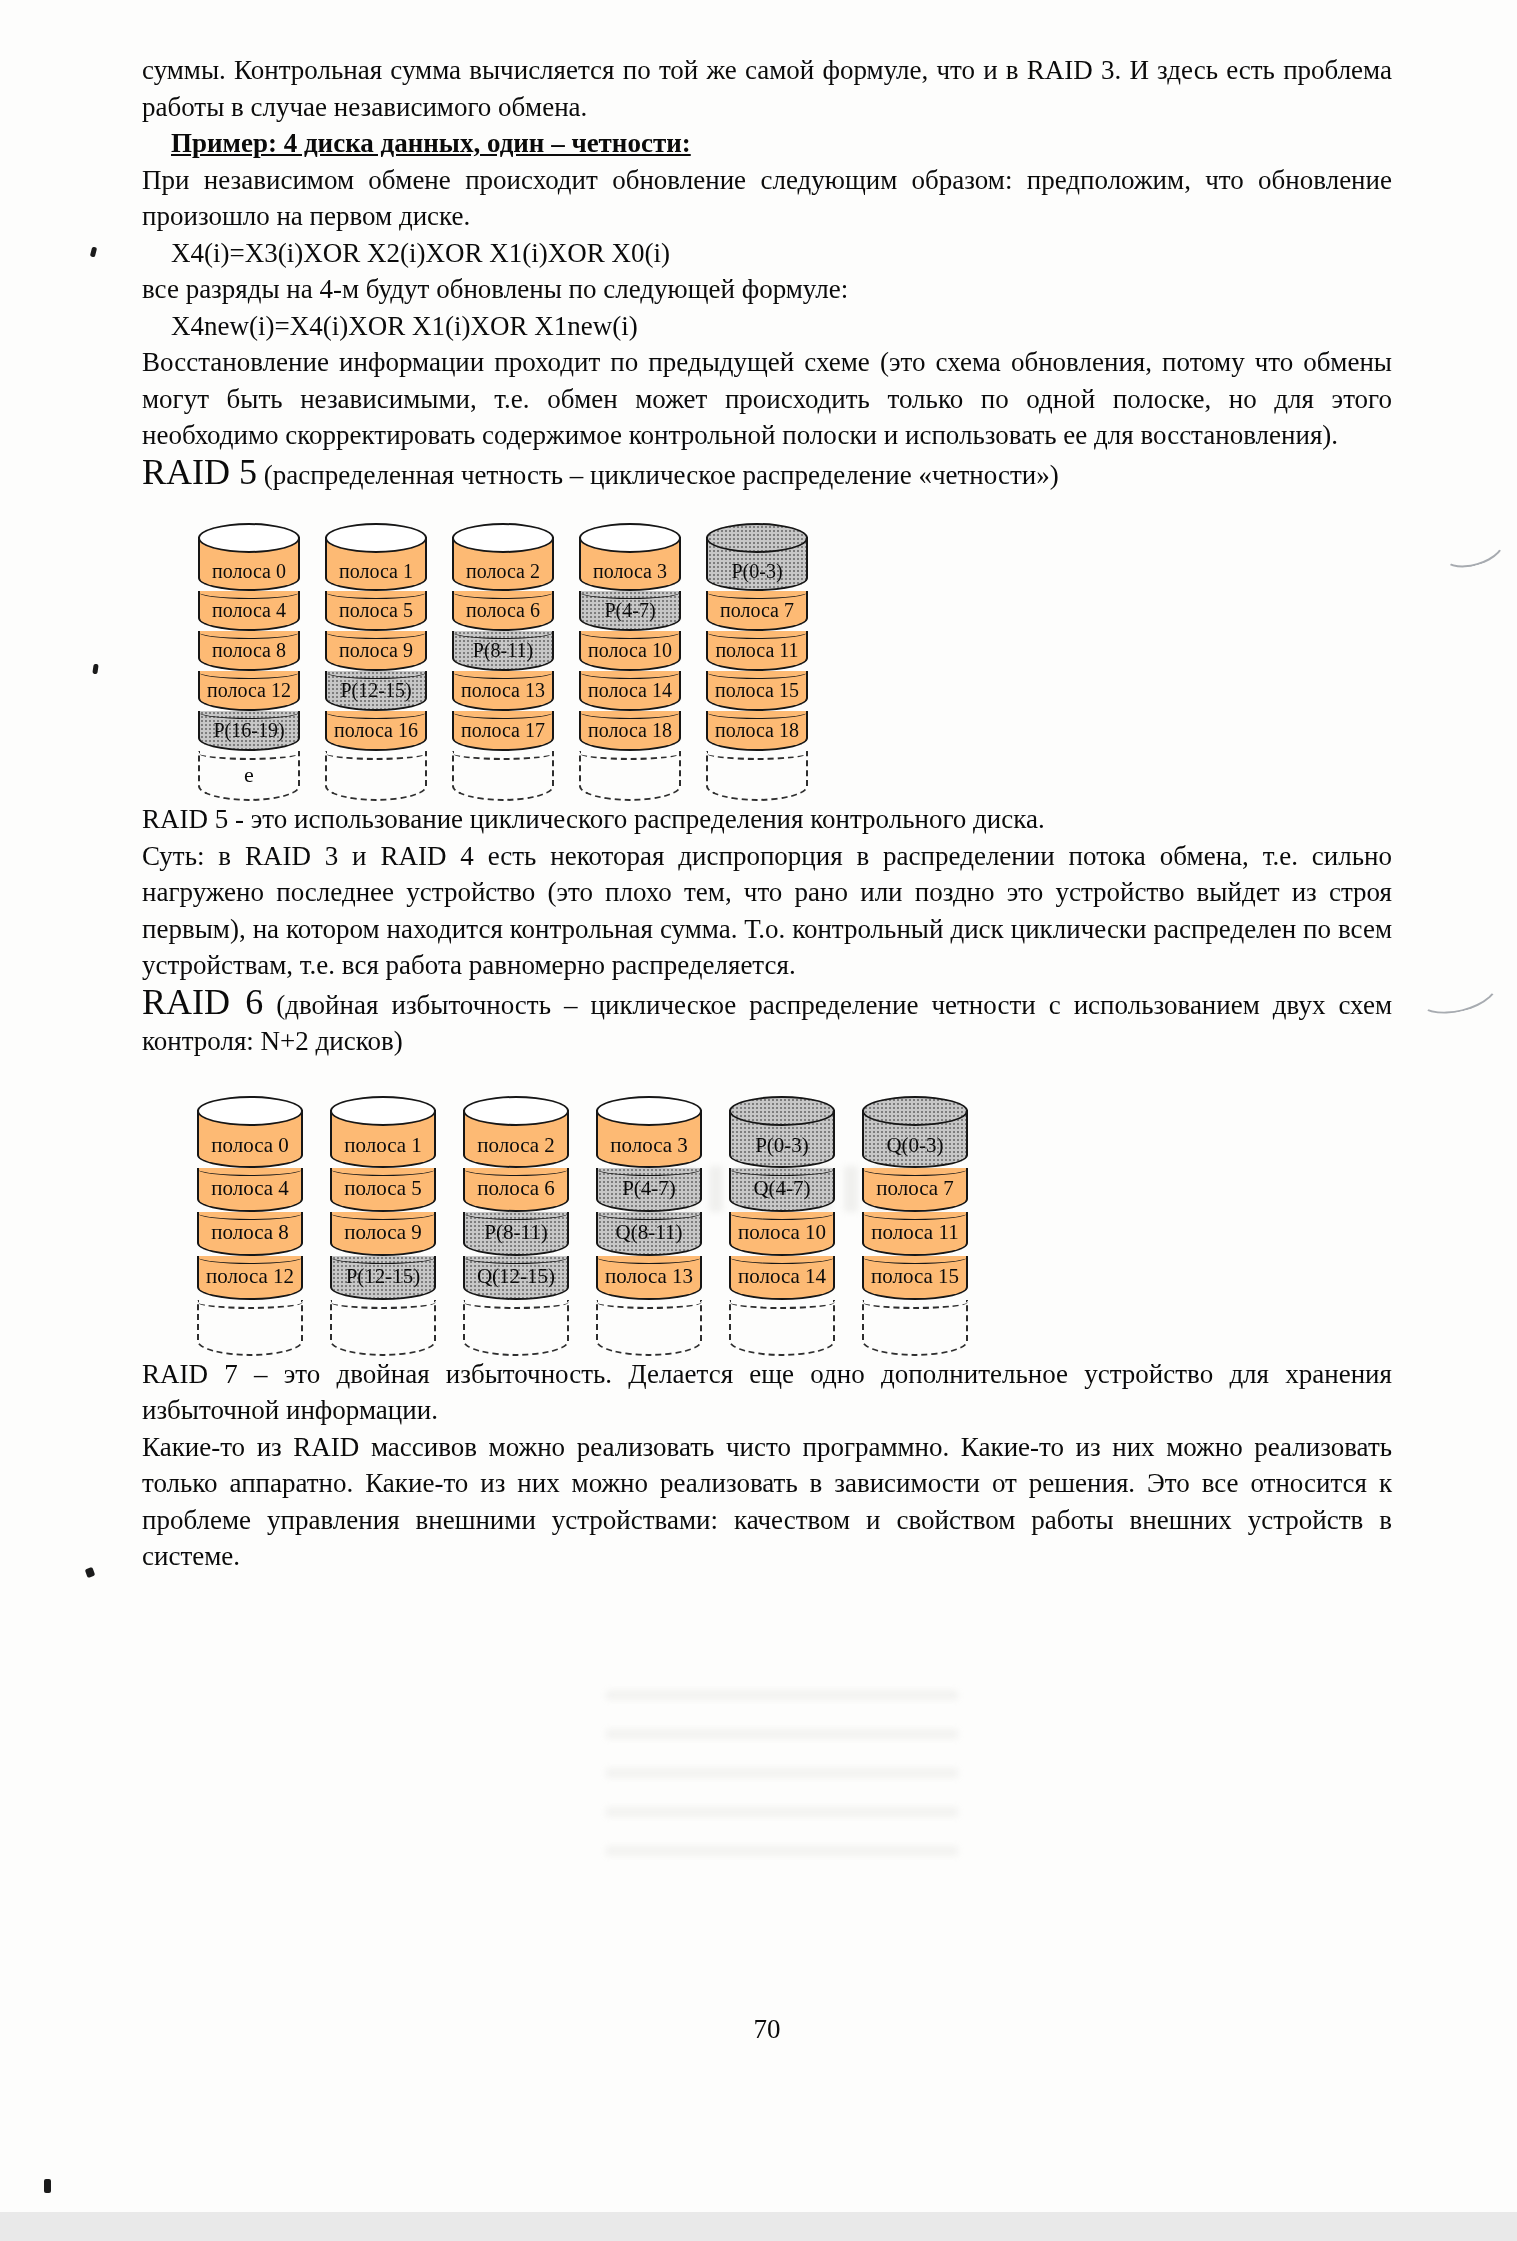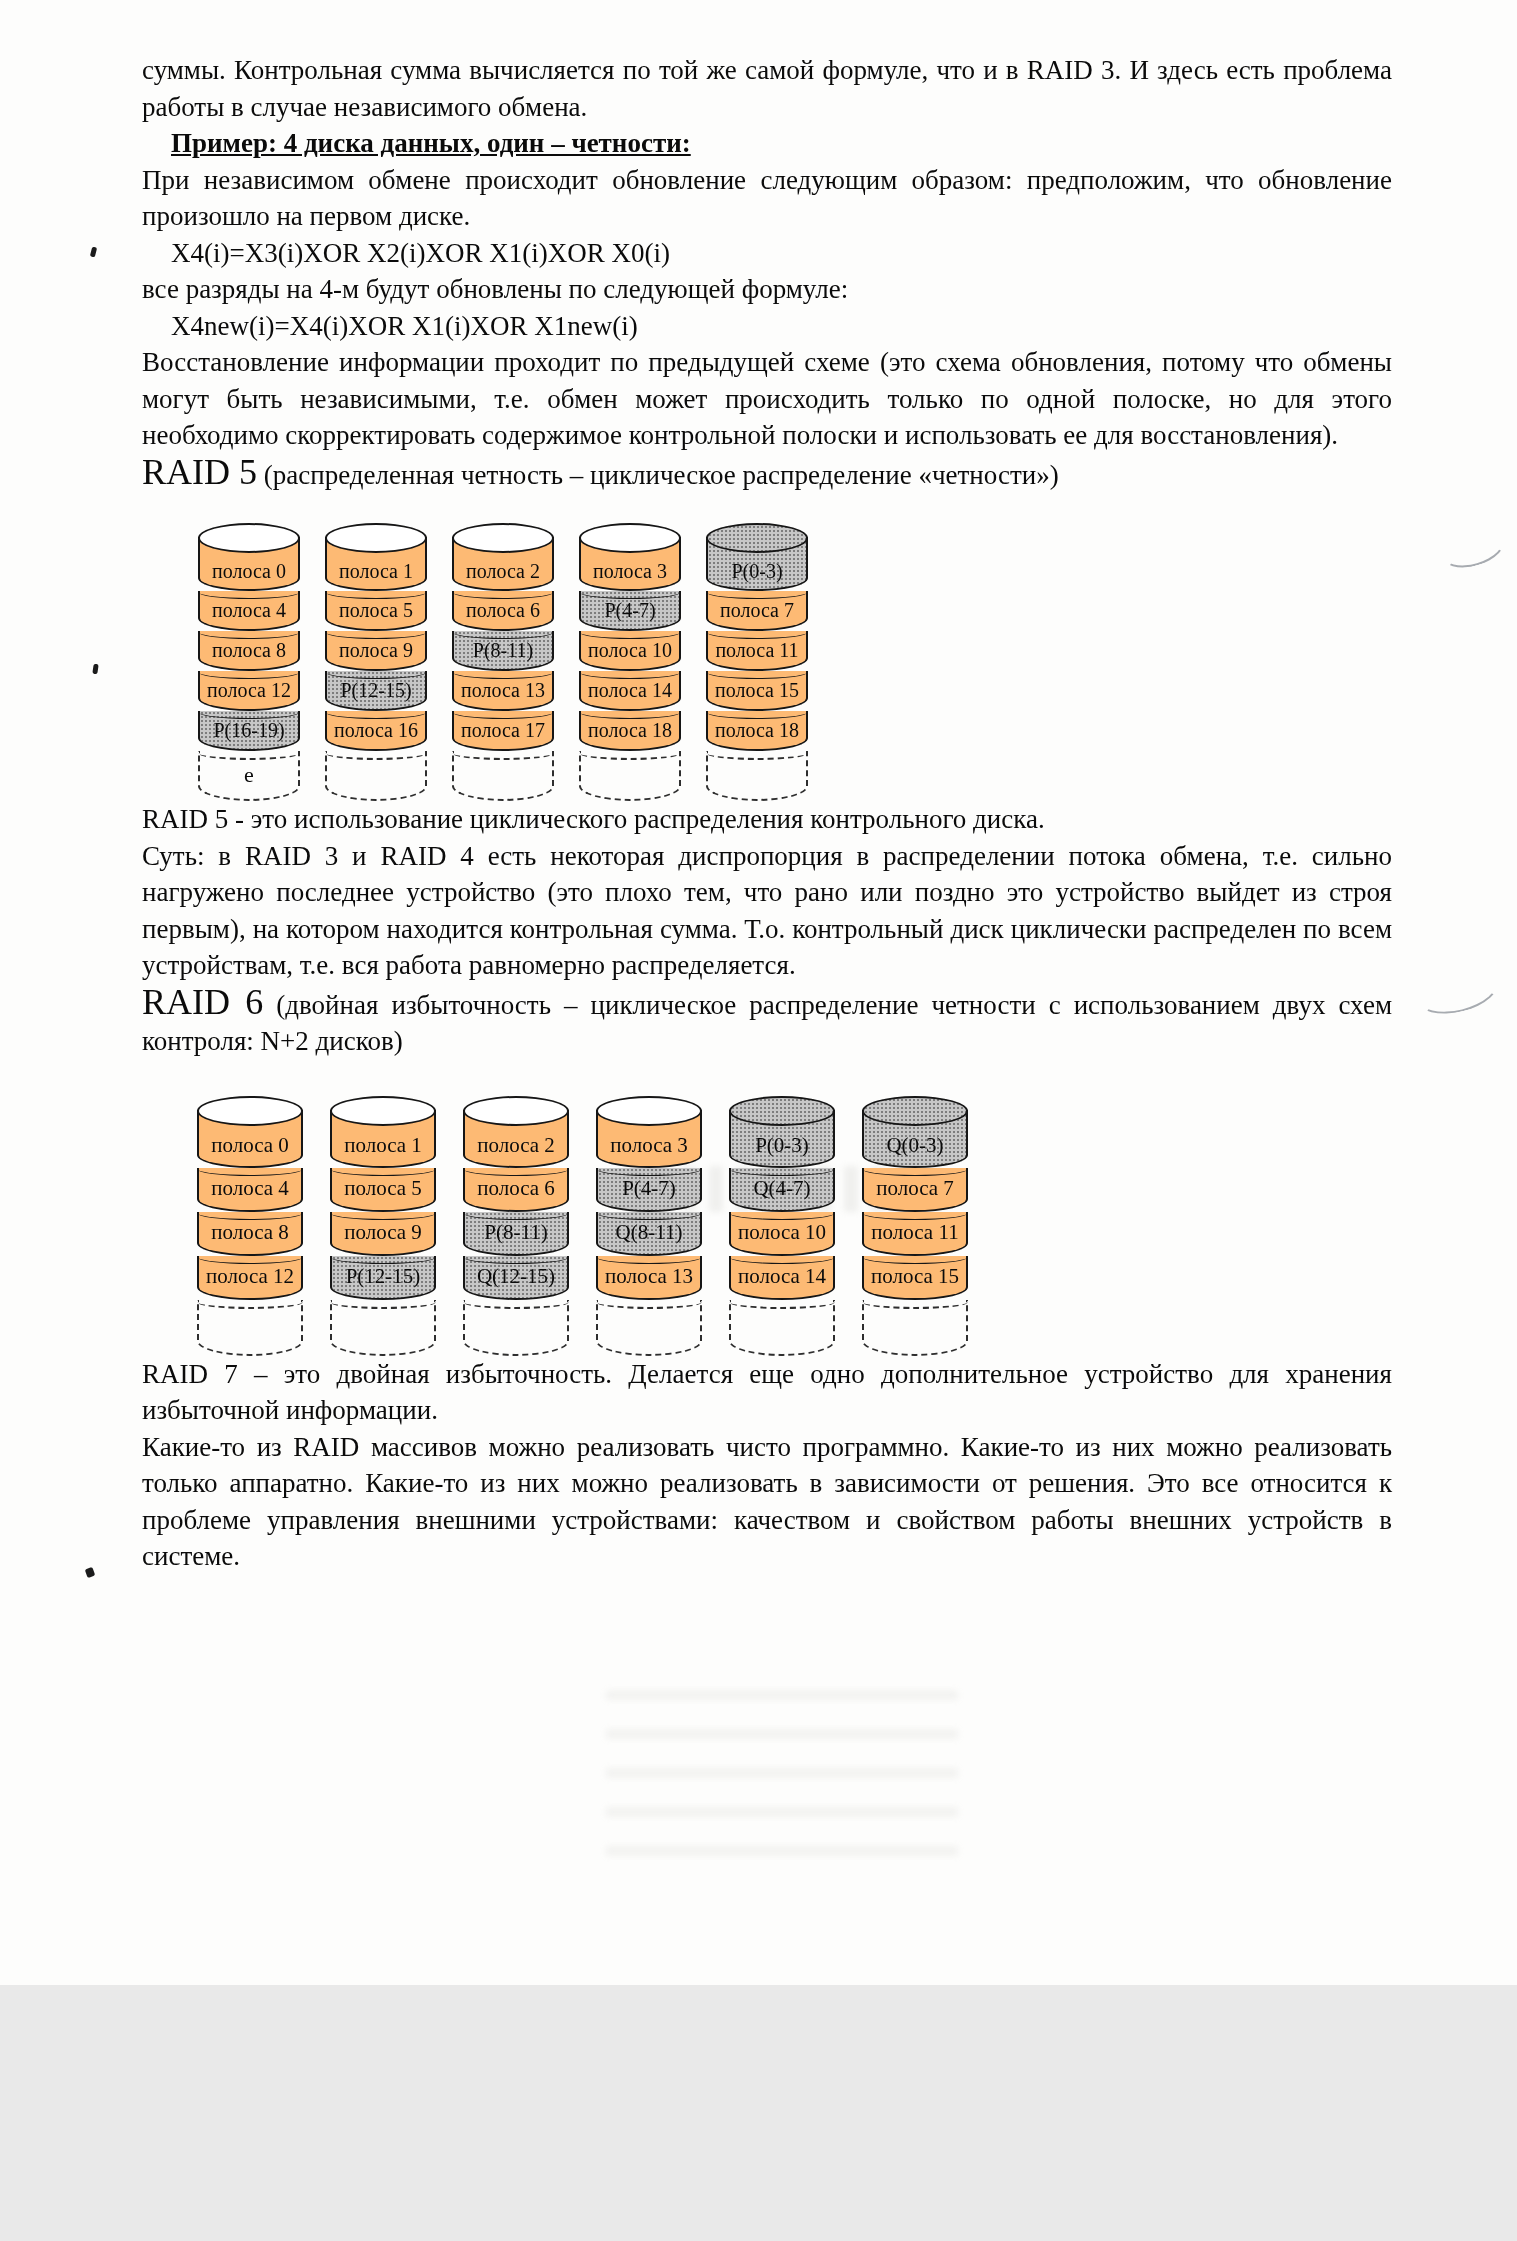--- a/index.html
+++ b/index.html
@@ -1,18 +1,18 @@
 <!DOCTYPE html>
 <html><head>
 <meta charset="utf-8">
 <style>
   html,body { margin:0; padding:0; background:#e9e9e9; }
   .page {
     position:relative;
-    width:1517px; height:1985px;
+    width:1517px; height:2212px;
     margin:0 auto;
     background:#fdfdfc;
     overflow:hidden;
     font-family:"Liberation Serif", serif;
     color:#0b0b0b;
   }
   .content {
     position:absolute;
     left:142px; top:52px;
     width:1250px;
@@ -245,20 +245,21 @@
           <div class="band dashed mid"></div>
         </div>
       </div>
 
     <p class="raid6-desc">RAID 7 – это двойная избыточность. Делается еще одно дополнительное устройство для хранения избыточной информации.</p>
 
     <p class="closing">Какие-то из RAID массивов можно реализовать чисто программно. Какие-то из них можно реализовать только аппаратно. Какие-то из них можно реализовать в зависимости от решения. Это все относится к проблеме управления внешними устройствами: качеством и свойством работы внешних устройств в системе.</p>
 
   </div>
 
+  <div class="page-num">70</div>
 
   <div class="mark m1"></div>
   <div class="mark m2"></div>
   <div class="mark m3"></div>
   <div class="mark m4"></div>
   <div class="curve c1"></div>
   <div class="curve c2"></div>
   <div class="smudge s1"></div>
   <div class="smudge s2"></div>
 </div>

